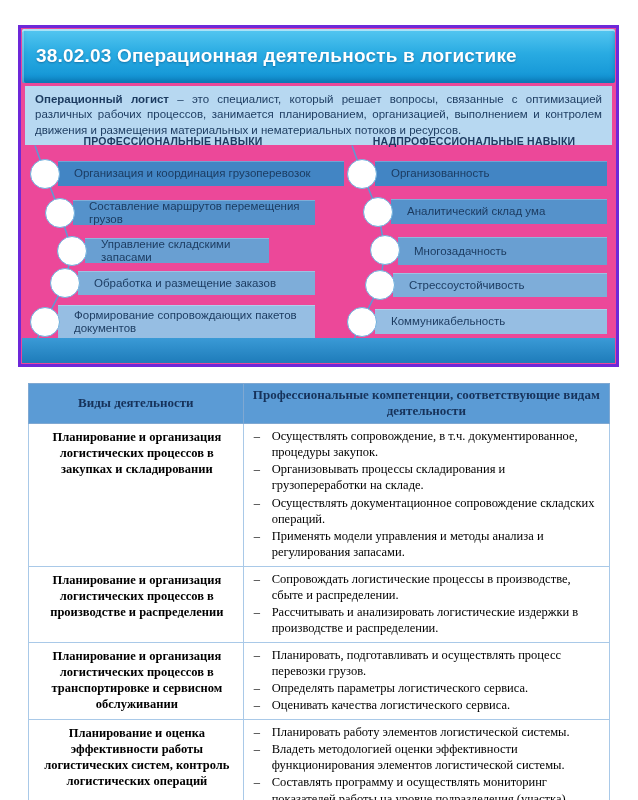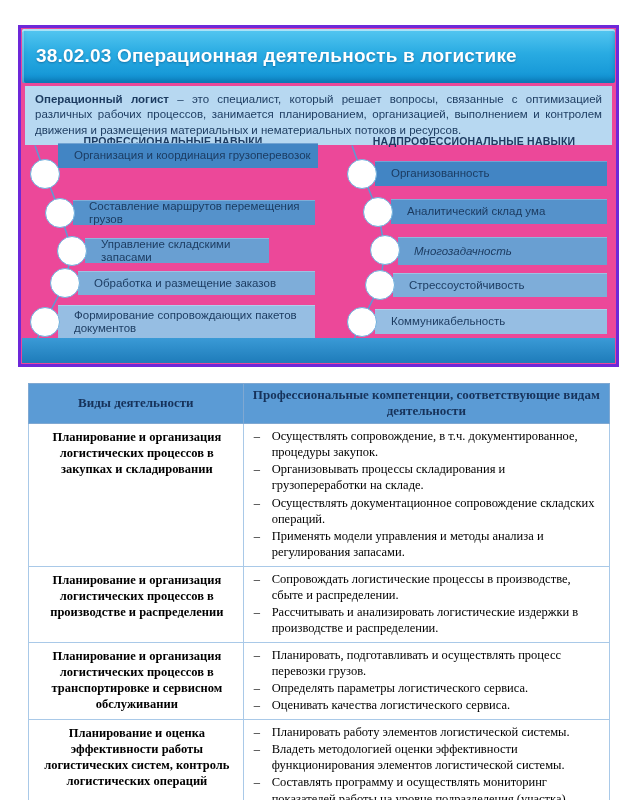--- a/index.html
+++ b/index.html
@@ -92,38 +92,38 @@
 
     <div class="desc"><b>Операционный логист</b><span> – это специалист, который решает вопросы, связанные с оптимизацией различных рабочих процессов, занимается планированием, организацией, выполнением и контролем движения и размещения материальных и нематериальных потоков и ресурсов.</span></div>
 
     <div class="col-header left">ПРОФЕССИОНАЛЬНЫЕ НАВЫКИ</div>
     <div class="col-header right">НАДПРОФЕССИОНАЛЬНЫЕ НАВЫКИ</div>
 
     <div id="skills-layer">
         <svg width="601" height="342" class="connector-svg">
           <polyline points="14,117.5 24,145.5 39,184.5 51,222.5 44,255 24,293.5 12,320.5" fill="none" stroke="#5b9bd5" stroke-width="1.5"></polyline>
         </svg>
-        <div class="skill-bar" style="top: 115px; left: 37px; width: 260px; height: 25px; background: rgb(66, 133, 196);">Организация и координация грузоперевозок</div>
+        <div class="skill-bar" style="top: 133px; left: 37px; width: 286px; height: 25px; background: rgb(66, 133, 196);">Организация и координация грузоперевозок</div>
         <div class="skill-circle" style="left: 9px; top: 130.5px;"></div>
         <div class="skill-bar" style="top: 172px; left: 52px; width: 242px; height: 25px; background: rgb(85, 146, 203);">Составление маршрутов перемещения грузов</div>
         <div class="skill-circle" style="left: 24px; top: 169.5px;"></div>
         <div class="skill-bar" style="top: 210px; left: 64px; width: 184px; height: 25px; background: rgb(105, 159, 210);">Управление складскими запасами</div>
         <div class="skill-circle" style="left: 36px; top: 207.5px;"></div>
         <div class="skill-bar" style="top: 243px; left: 57px; width: 237px; height: 24px; background: rgb(126, 173, 217);">Обработка и размещение заказов</div>
         <div class="skill-circle" style="left: 29px; top: 240px;"></div>
         <div class="skill-bar" style="top: 277px; left: 37px; width: 257px; height: 33px; background: rgb(150, 190, 227);">Формирование сопровождающих пакетов документов</div>
         <div class="skill-circle" style="left: 9px; top: 278.5px;"></div>
         <svg width="601" height="342" class="connector-svg">
           <polyline points="331,117.5 341,145.5 357,183.5 364,221.5 359,257 341,293.5 329,320.5" fill="none" stroke="#5b9bd5" stroke-width="1.5"></polyline>
         </svg>
         <div class="skill-bar" style="top: 133px; left: 354px; width: 232px; height: 25px; background: rgb(66, 133, 196);">Организованность</div>
         <div class="skill-circle" style="left: 326px; top: 130.5px;"></div>
         <div class="skill-bar" style="top: 171px; left: 370px; width: 216px; height: 25px; background: rgb(85, 146, 203);">Аналитический склад ума</div>
         <div class="skill-circle" style="left: 342px; top: 168.5px;"></div>
-        <div class="skill-bar" style="top: 209px; left: 377px; width: 209px; height: 28px; background: rgb(105, 159, 210); font-style: italic;">Многозадачность</div>
+        <div class="skill-bar" style="top: 209px; left: 377px; width: 209px; height: 28px; background: rgb(105, 159, 210);">Многозадачность</div>
         <div class="skill-circle" style="left: 349px; top: 206.5px;"></div>
         <div class="skill-bar" style="top: 245px; left: 372px; width: 214px; height: 24px; background: rgb(126, 173, 217);">Стрессоустойчивость</div>
         <div class="skill-circle" style="left: 344px; top: 242px;"></div>
         <div class="skill-bar" style="top: 281px; left: 354px; width: 232px; height: 25px; background: rgb(150, 190, 227);">Коммуникабельность</div>
         <div class="skill-circle" style="left: 326px; top: 278.5px;"></div>
       </div>
 
     <div class="bottom-bar"></div>
   </div>
 

